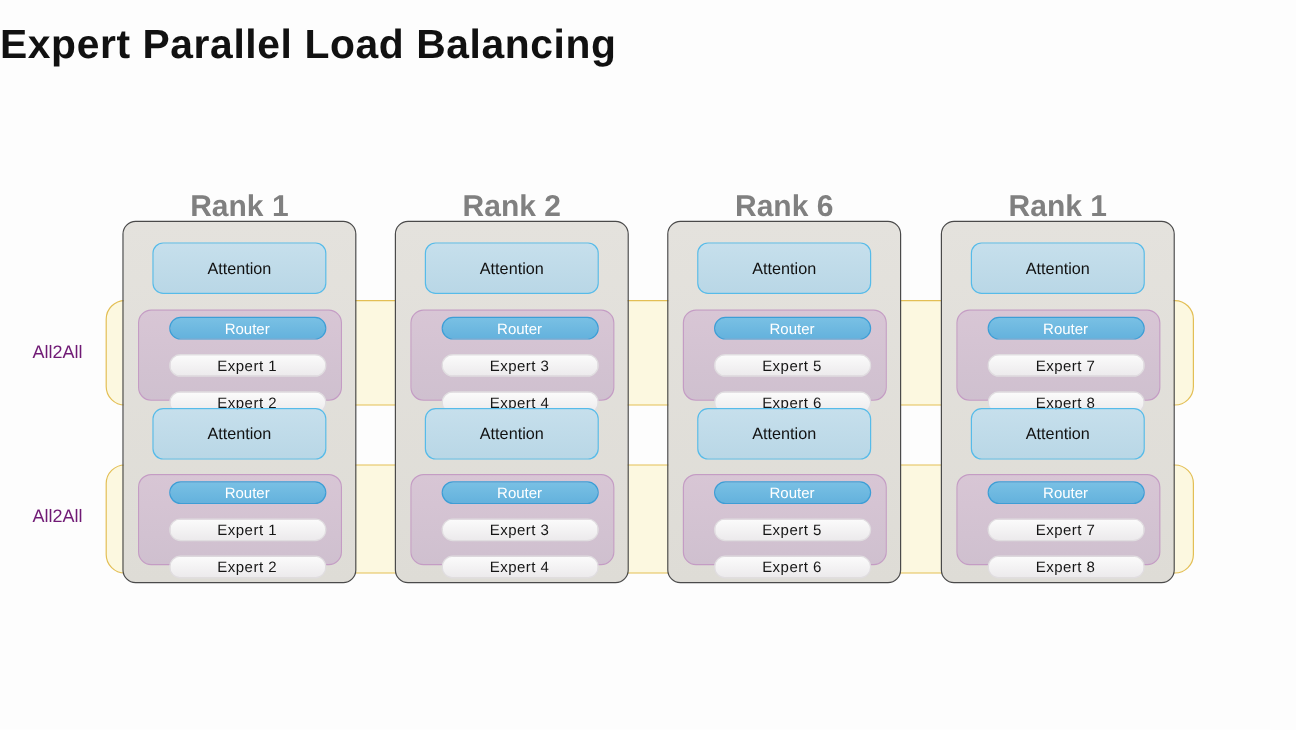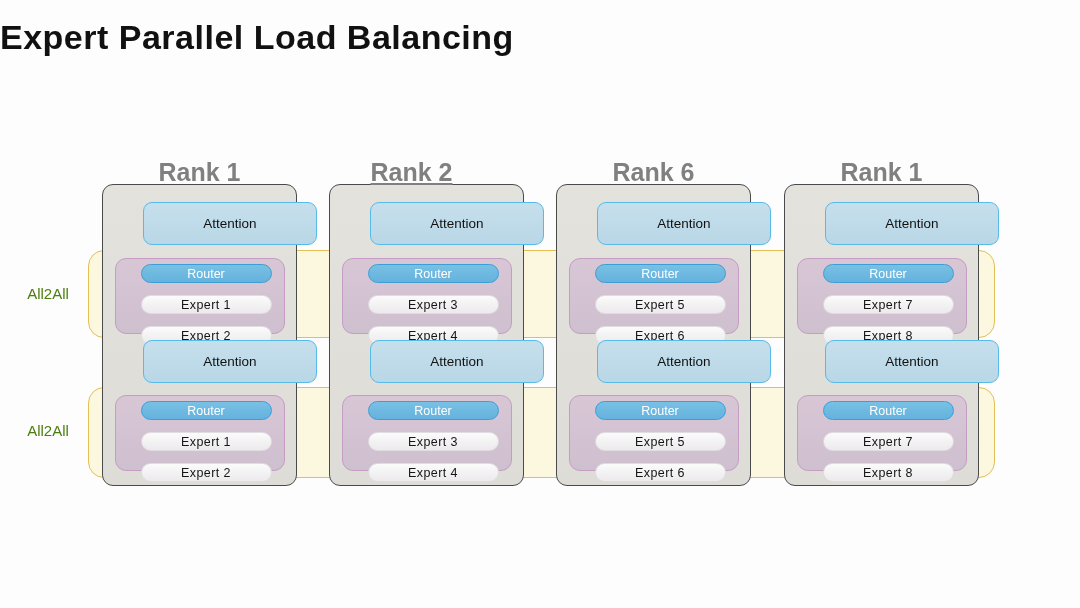--- a/index.html
+++ b/index.html
@@ -42,21 +42,21 @@
   }
   #band-1 { top: 250px; height: 88px; }
   #band-2 { top: 387px; height: 91px; }
 
   .a2a-label {
     position: absolute;
     left: 8px;
     width: 80px;
     text-align: center;
     font-size: 15px;
-    color: #4d7c0f;
+    color: #701a75;
     z-index: 4;
   }
   #a2a-label-1 { top: 285px; }
   #a2a-label-2 { top: 422px; }
 
   
   .rank-label {
     position: absolute;
     width: 195px;
     text-align: center;
@@ -82,22 +82,22 @@
 
   .rank-inner {
     position: relative;
     width: 100%;
     height: 100%;
   }
 
   
   .attention {
     position: absolute;
-    left: 40px;
-    width: 174px;
+    left: 24px;
+    width: 145px;
     height: 43px;
     box-sizing: border-box;
     background: linear-gradient(180deg, #c6dfec 0%, #b9d7e6 100%);
     border: 1.7px solid #56bbe9;
     border-radius: 9px;
     display: flex;
     align-items: center;
     justify-content: center;
     font-size: 13.5px;
     color: #111111;
@@ -168,21 +168,21 @@
     </div>
     <div class="attention a-mid">Attention</div>
     <div class="moe m-bot">
       <div class="pill router">Router</div>
       <div class="pill expert">Expert 1</div>
       <div class="pill expert">Expert 2</div>
     </div>
   </div>
 </div>
 
-<div class="rank-label" style="left:314px;text-decoration:underline;">Rank 2</div>
+<div class="rank-label" style="left:329px;">Rank 2</div>
 <div class="rank-box" style="left:329px;">
   <div class="rank-inner">
     <div class="attention a-top">Attention</div>
     <div class="moe m-top">
       <div class="pill router">Router</div>
       <div class="pill expert">Expert 3</div>
       <div class="pill expert">Expert 4</div>
     </div>
     <div class="attention a-mid">Attention</div>
     <div class="moe m-bot">

